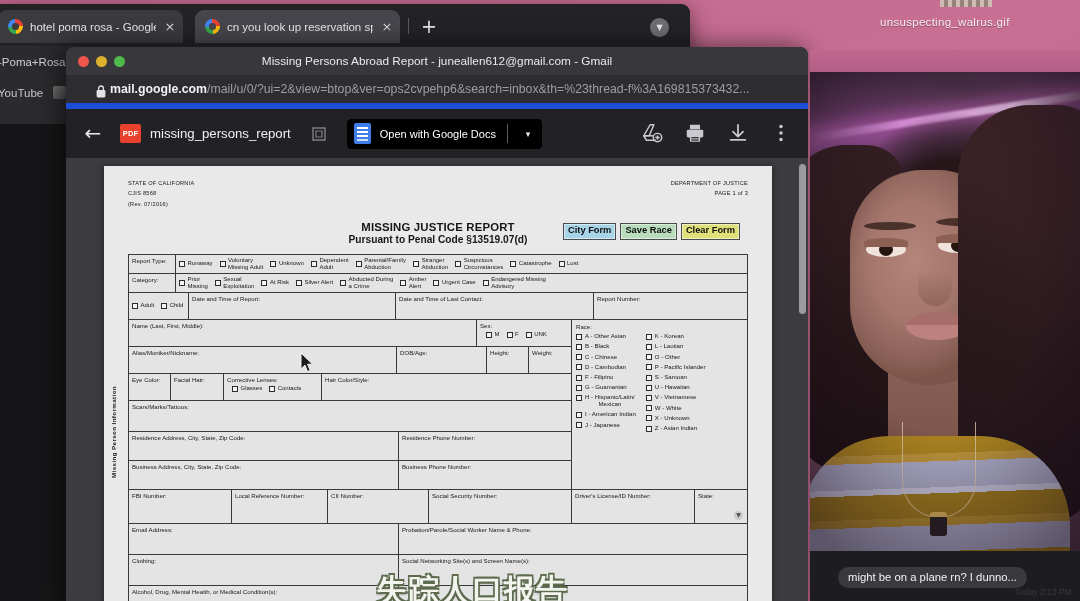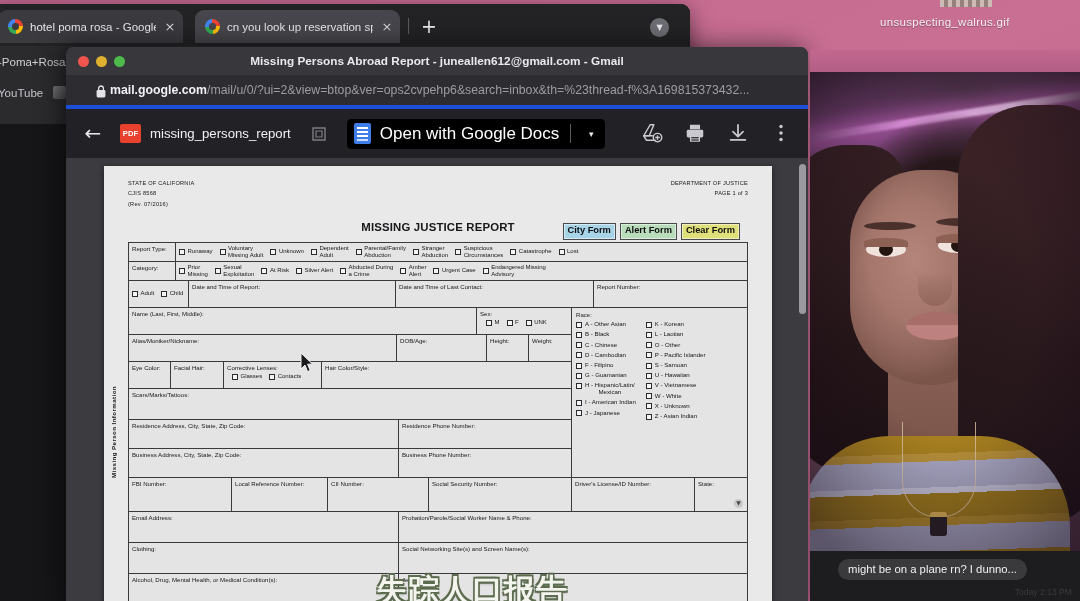--- a/index.html
+++ b/index.html
@@ -140,27 +140,27 @@
     display: flex; align-items: center; justify-content: center;
   }
   #traffic-lights {
     position: absolute; left: 12px; top: 9px; display: flex; gap: 7px;
   }
   .tl { width: 11px; height: 11px; border-radius: 50%; }
   .tl.red { background: #ef554c; }
   .tl.yellow { background: #ddb02d; }
   .tl.green { background: #4eba4b; }
   #win-front-title {
-    font-size: 11.8px; font-weight: bold; color: #e9e9ee;
+    font-size: 11.8px; font-weight: normal; color: #e9e9ee;
     white-space: nowrap;
   }
   #win-front-omnibox {
     position: relative; height: 34px; background: #2d2d31;
     display: flex; align-items: center; padding-left: 28px;
-    border-bottom: 4px solid #1d4ed8;
+    border-bottom: 6px solid #1d4ed8;
   }
   #lock-icon {
     position: absolute; left: 30px; top: 10px; width: 10px; height: 13px;
   }
   #front-url {
     margin-left: 16px; font-size: 12.3px; color: #9c9ca3;
     white-space: nowrap; overflow: hidden;
   }
   #front-url b { color: #f1f1f5; font-weight: bold; }
 
@@ -189,21 +189,21 @@
     border: 1px solid #000;
   }
   #docs-icon {
     width: 17px; height: 21px; border-radius: 2px; background: #3f7ee8;
     position: relative; flex: 0 0 17px;
   }
   #docs-icon::before {
     content: ""; position: absolute; left: 3px; top: 4px; width: 11px; height: 1.6px;
     background: #fff; box-shadow: 0 4px 0 #fff, 0 8px 0 #fff, 0 12px 0 rgba(255,255,255,.75);
   }
-  #open-docs-label { font-size: 17px; color: #fff; white-space: nowrap; }
+  #open-docs-label { font-size: 11px; color: #fff; white-space: nowrap; }
   #open-docs-sep { width: 1px; height: 19px; background: #5b5b60; margin: 0 2px; }
   #open-docs-caret {
     width: 18px; text-align: center; color: #e8e8ec; font-size: 9px;
     font-family: "DejaVu Sans", sans-serif;
   }
   .tb-icon-right { width: 24px; height: 24px; opacity: .9; }
   #toolbar-right {
     margin-left: auto; display: flex; align-items: center; gap: 19px;
   }
 
@@ -394,21 +394,21 @@
     position: absolute; left: 0; top: 0; width: 100%; height: 22px;
     background: linear-gradient(180deg,#c2678f,#b35f85);
   }
 
   
   #caption-bar {
     position: absolute; left: 810px; top: 551px; width: 270px; height: 50px;
     background: #1d1d1f;
   }
   #caption-bubble {
-    position: absolute; left: 28px; top: 8px;
+    position: absolute; left: 28px; top: 16px;
     background: #3a3a3d; border-radius: 13px;
     padding: 4px 10px 5px 10px;
     font-size: 11.3px; color: #f1f1f4; white-space: nowrap;
   }
   #caption-time {
     position: absolute; right: 8px; top: 36px;
     font-size: 8.6px; color: #3a3a3d; white-space: nowrap;
   }
 
   svg { display: block; }
@@ -559,23 +559,24 @@
             <div>(Rev. 07/2016)</div>
           </div>
           <div class="right">
             <div>DEPARTMENT OF JUSTICE</div>
             <div>PAGE 1 of 3</div>
           </div>
         </div>
 
         <div id="form-title-row">
           <div id="form-title">MISSING JUSTICE REPORT</div>
+          <div id="form-subtitle">Pursuant to Penal Code §13519.07(d)</div>
           <div id="form-buttons">
             <div class="fbtn" style="background:#a8d4e8;">City Form</div>
-            <div class="fbtn" style="background:#b9ddbb;">Alert Form</div>
+            <div class="fbtn" style="background:#b9ddbb;">Save Race</div>
             <div class="fbtn" style="background:#dfe07a;">Clear Form</div>
           </div>
         </div>
 
         <div id="form-table">
 
           <div class="frow">
             <div class="fcell" style="width:47px;">
               <span class="flabel">Report Type:</span>
             </div>

